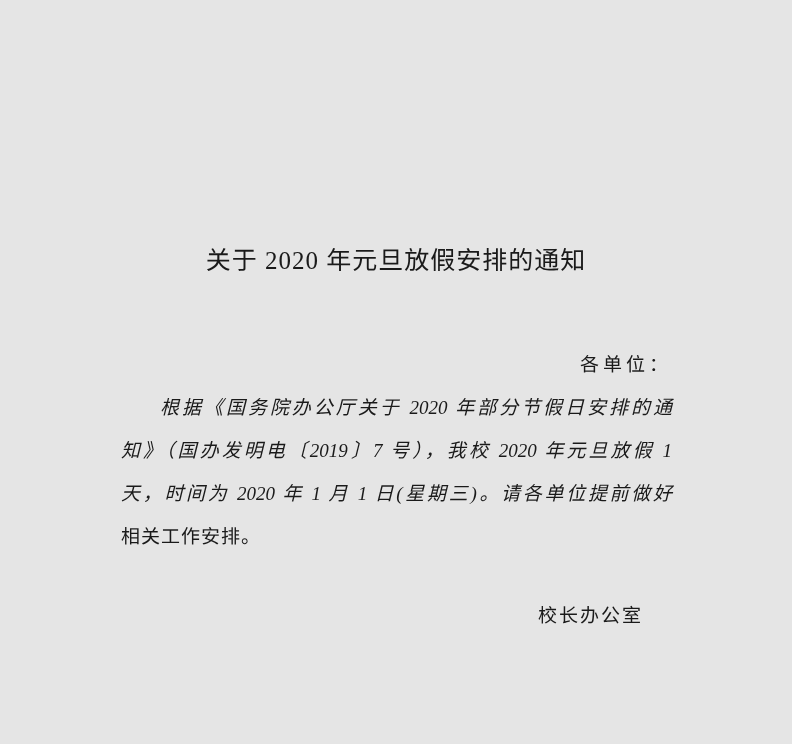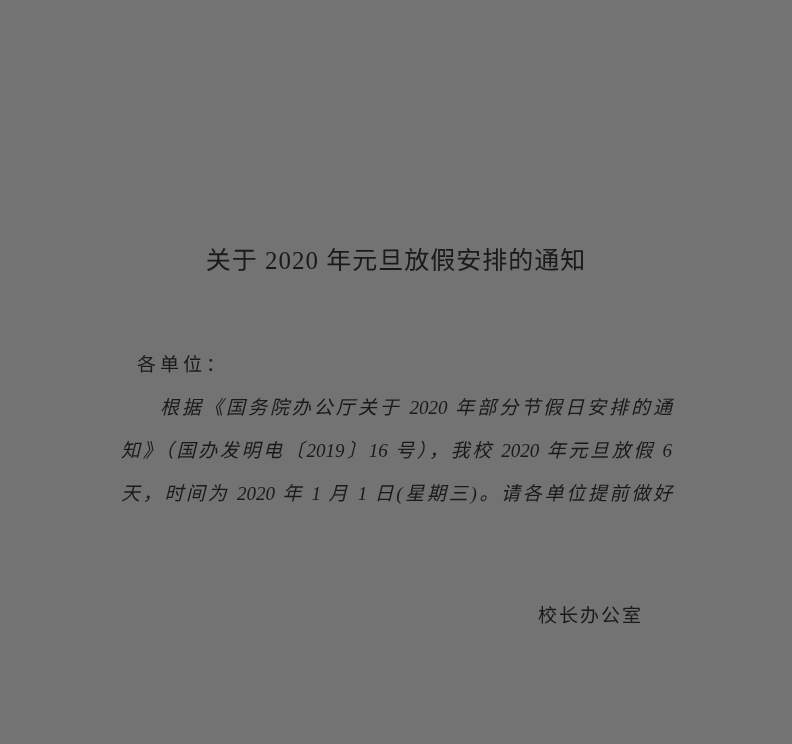--- a/index.html
+++ b/index.html
@@ -4,21 +4,21 @@
 <style>
   html, body {
     margin: 0;
     padding: 0;
     background: #ffffff;
   }
   .page {
     position: relative;
     width: 792px;
     height: 744px;
-    background: #737373;
+    background: #e5e5e5;
     color: #1a1a1a;
     font-family: "Liberation Serif", "DejaVu Serif", serif;
     overflow: hidden;
   }
   .title {
     position: absolute;
     top: 241px;
     left: 0;
     width: 792px;
     text-align: center;
@@ -33,22 +33,21 @@
     top: 343px;
     width: 551px;
     font-size: 19px;
     line-height: 43px;
   }
   .line {
     min-height: 43px;
   }
   .salutation {
     letter-spacing: 4px;
-    text-align: left;
-    margin-left: 16px;
+    text-align: right;
   }
   .just {
     text-align: justify;
     text-align-last: justify;
     font-style: italic;
   }
   .indent {
     text-indent: 39px;
   }
   .last-line {
@@ -75,21 +74,22 @@
 </head>
 <body>
 
 <div class="page">
 
   <div class="title">关于 2020 年元旦放假安排的通知</div>
 
   <div class="body-block">
     <div class="line salutation">各单位：</div>
     <div class="line just indent">根据《国务院办公厅关于 2020 年部分节假日安排的通</div>
-    <div class="line just">知》（国办发明电〔2019〕16 号），我校 2020 年元旦放假 6</div>
+    <div class="line just">知》（国办发明电〔2019〕7 号），我校 2020 年元旦放假 1</div>
     <div class="line just">天，时间为 2020 年 1 月 1 日(星期三)。请各单位提前做好</div>
+    <div class="line last-line">相关工作安排。</div>
   </div>
 
   <div class="sign-block">
     <div class="line sign-name">校长办公室</div>
   </div>
 
 </div>
 
 </body></html>

